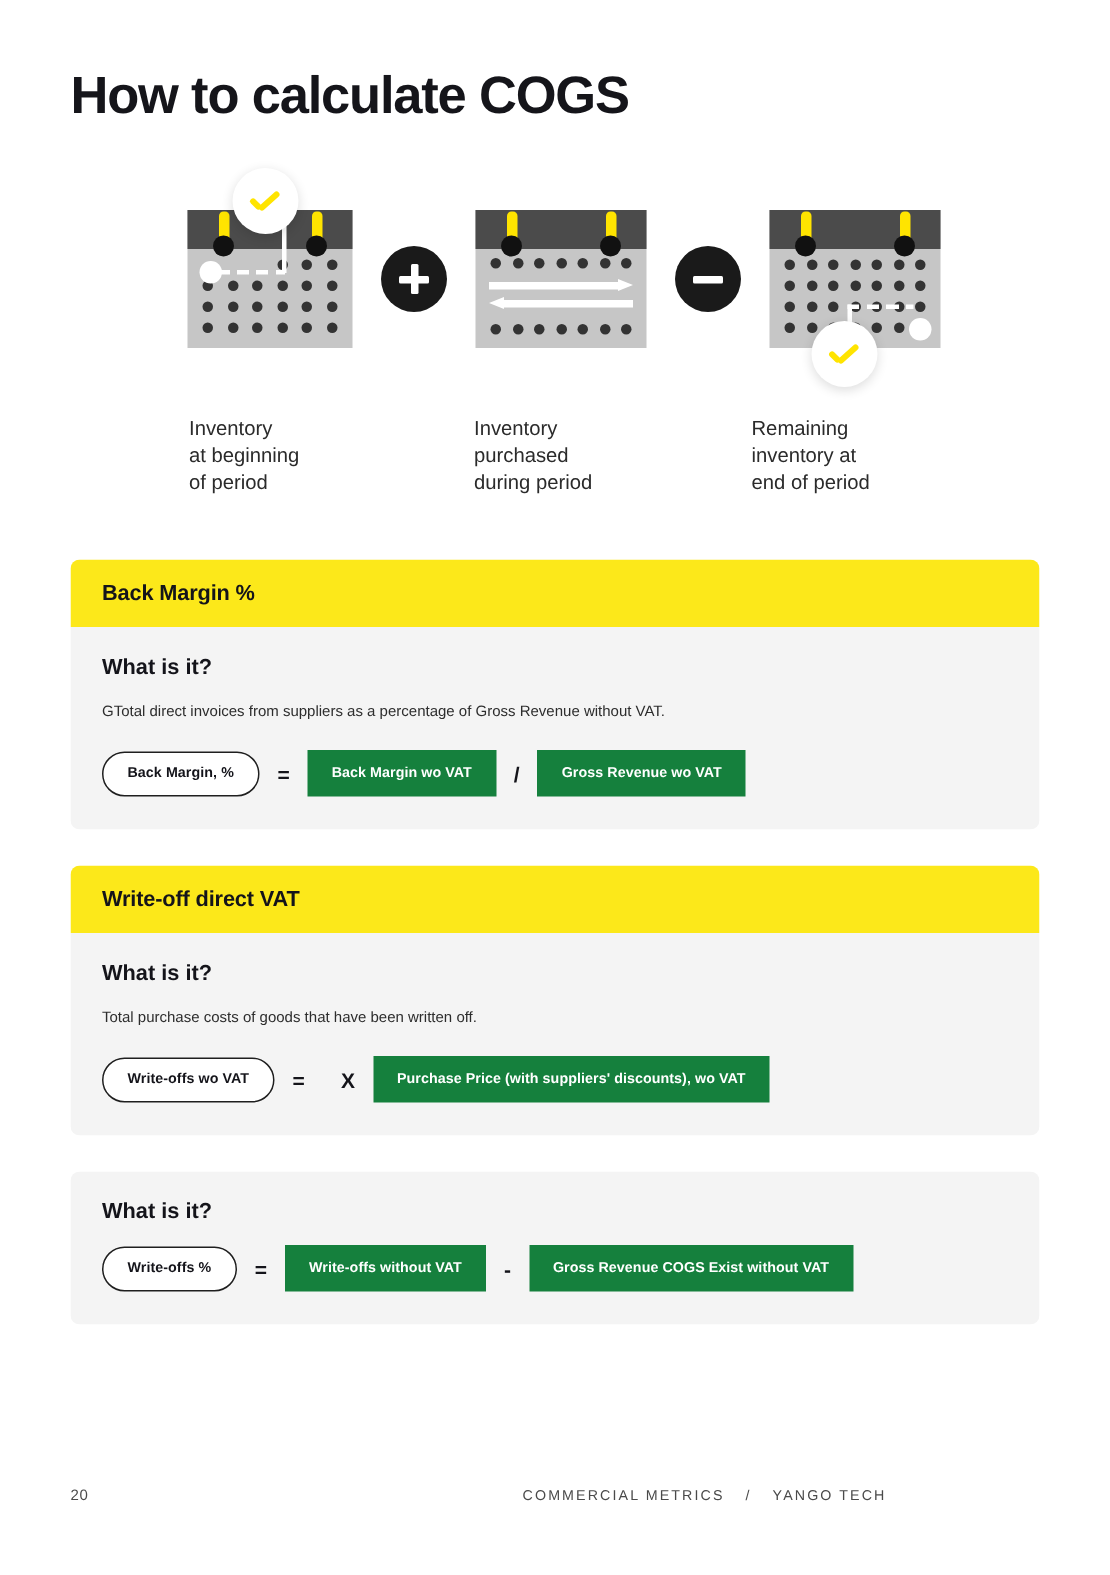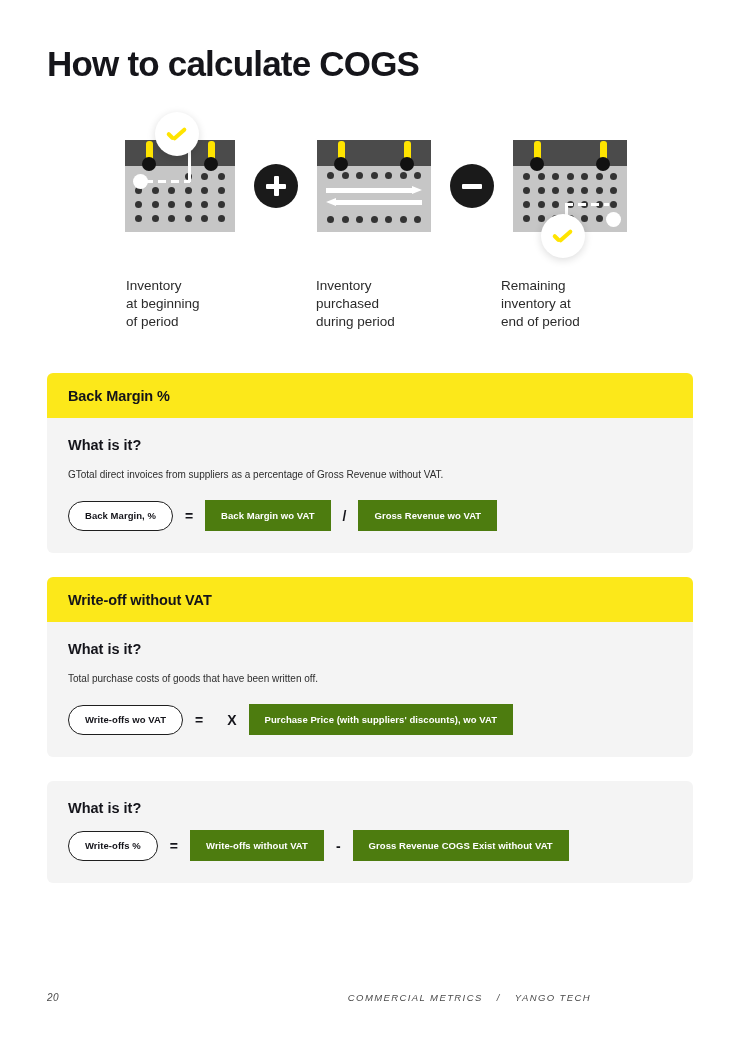--- a/index.html
+++ b/index.html
@@ -114,26 +114,26 @@
   .what { font-size: 14.5px; font-weight: 700; color: #14141a; margin-bottom: 14px; }
   .desc { font-size: 10px; color: #2d2d2d; line-height: 16px; margin-bottom: 17px; }
 
   .formula { display: flex; align-items: center; }
   .pill {
     height: 30px; border-radius: 15px; display: flex; align-items: center;
     justify-content: center; padding: 0 16px;
     font-size: 9.5px; font-weight: 700; letter-spacing: 0.05px; white-space: nowrap;
   }
   .pill.light { background: #ffffff; border: 1.4px solid #1f1f1f; color: #14141a; }
-  .pill.dark  { background: #4d7c0f; color: #ffffff; height: 31px; border-radius: 0; }
+  .pill.dark  { background: #15803d; color: #ffffff; height: 31px; border-radius: 0; }
   .opsym { font-size: 14px; font-weight: 700; color: #14141a; margin: 0 12px; white-space: nowrap; }
 
   
   .footer { position: absolute; left: 47px; right: 47px; top: 992px;
-            display: flex; justify-content: space-between; align-items: center; font-style: italic; }
+            display: flex; justify-content: space-between; align-items: center; }
   .pageno { font-size: 10px; color: #4a4a4a; letter-spacing: .5px; }
   .brand { font-size: 9.5px; color: #4a4a4a; letter-spacing: 1.4px; display: flex; gap: 14px; }
 </style>
 </head>
 <body>
 
 <div class="page">
 
   <div class="title">How to calculate COGS</div>
 
@@ -326,21 +326,21 @@
         <span class="pill light">Back Margin, %</span>
         <span class="opsym">=</span>
         <span class="pill dark">Back Margin wo VAT</span>
         <span class="opsym">/</span>
         <span class="pill dark">Gross Revenue wo VAT</span>
       </div>
     </div>
   </div>
 
   <div class="card" style="top:577px;">
-    <div class="card-head">Write-off without VAT</div>
+    <div class="card-head">Write-off direct VAT</div>
     <div class="card-body">
       <div class="what">What is it?</div>
       <div class="desc">Total purchase costs of goods that have been written off.</div>
       <div class="formula">
         <span class="pill light">Write-offs wo VAT</span>
         <span class="opsym">=</span>
         <span class="opsym">X</span>
         <span class="pill dark">Purchase Price (with suppliers' discounts), wo VAT</span>
       </div>
     </div>

